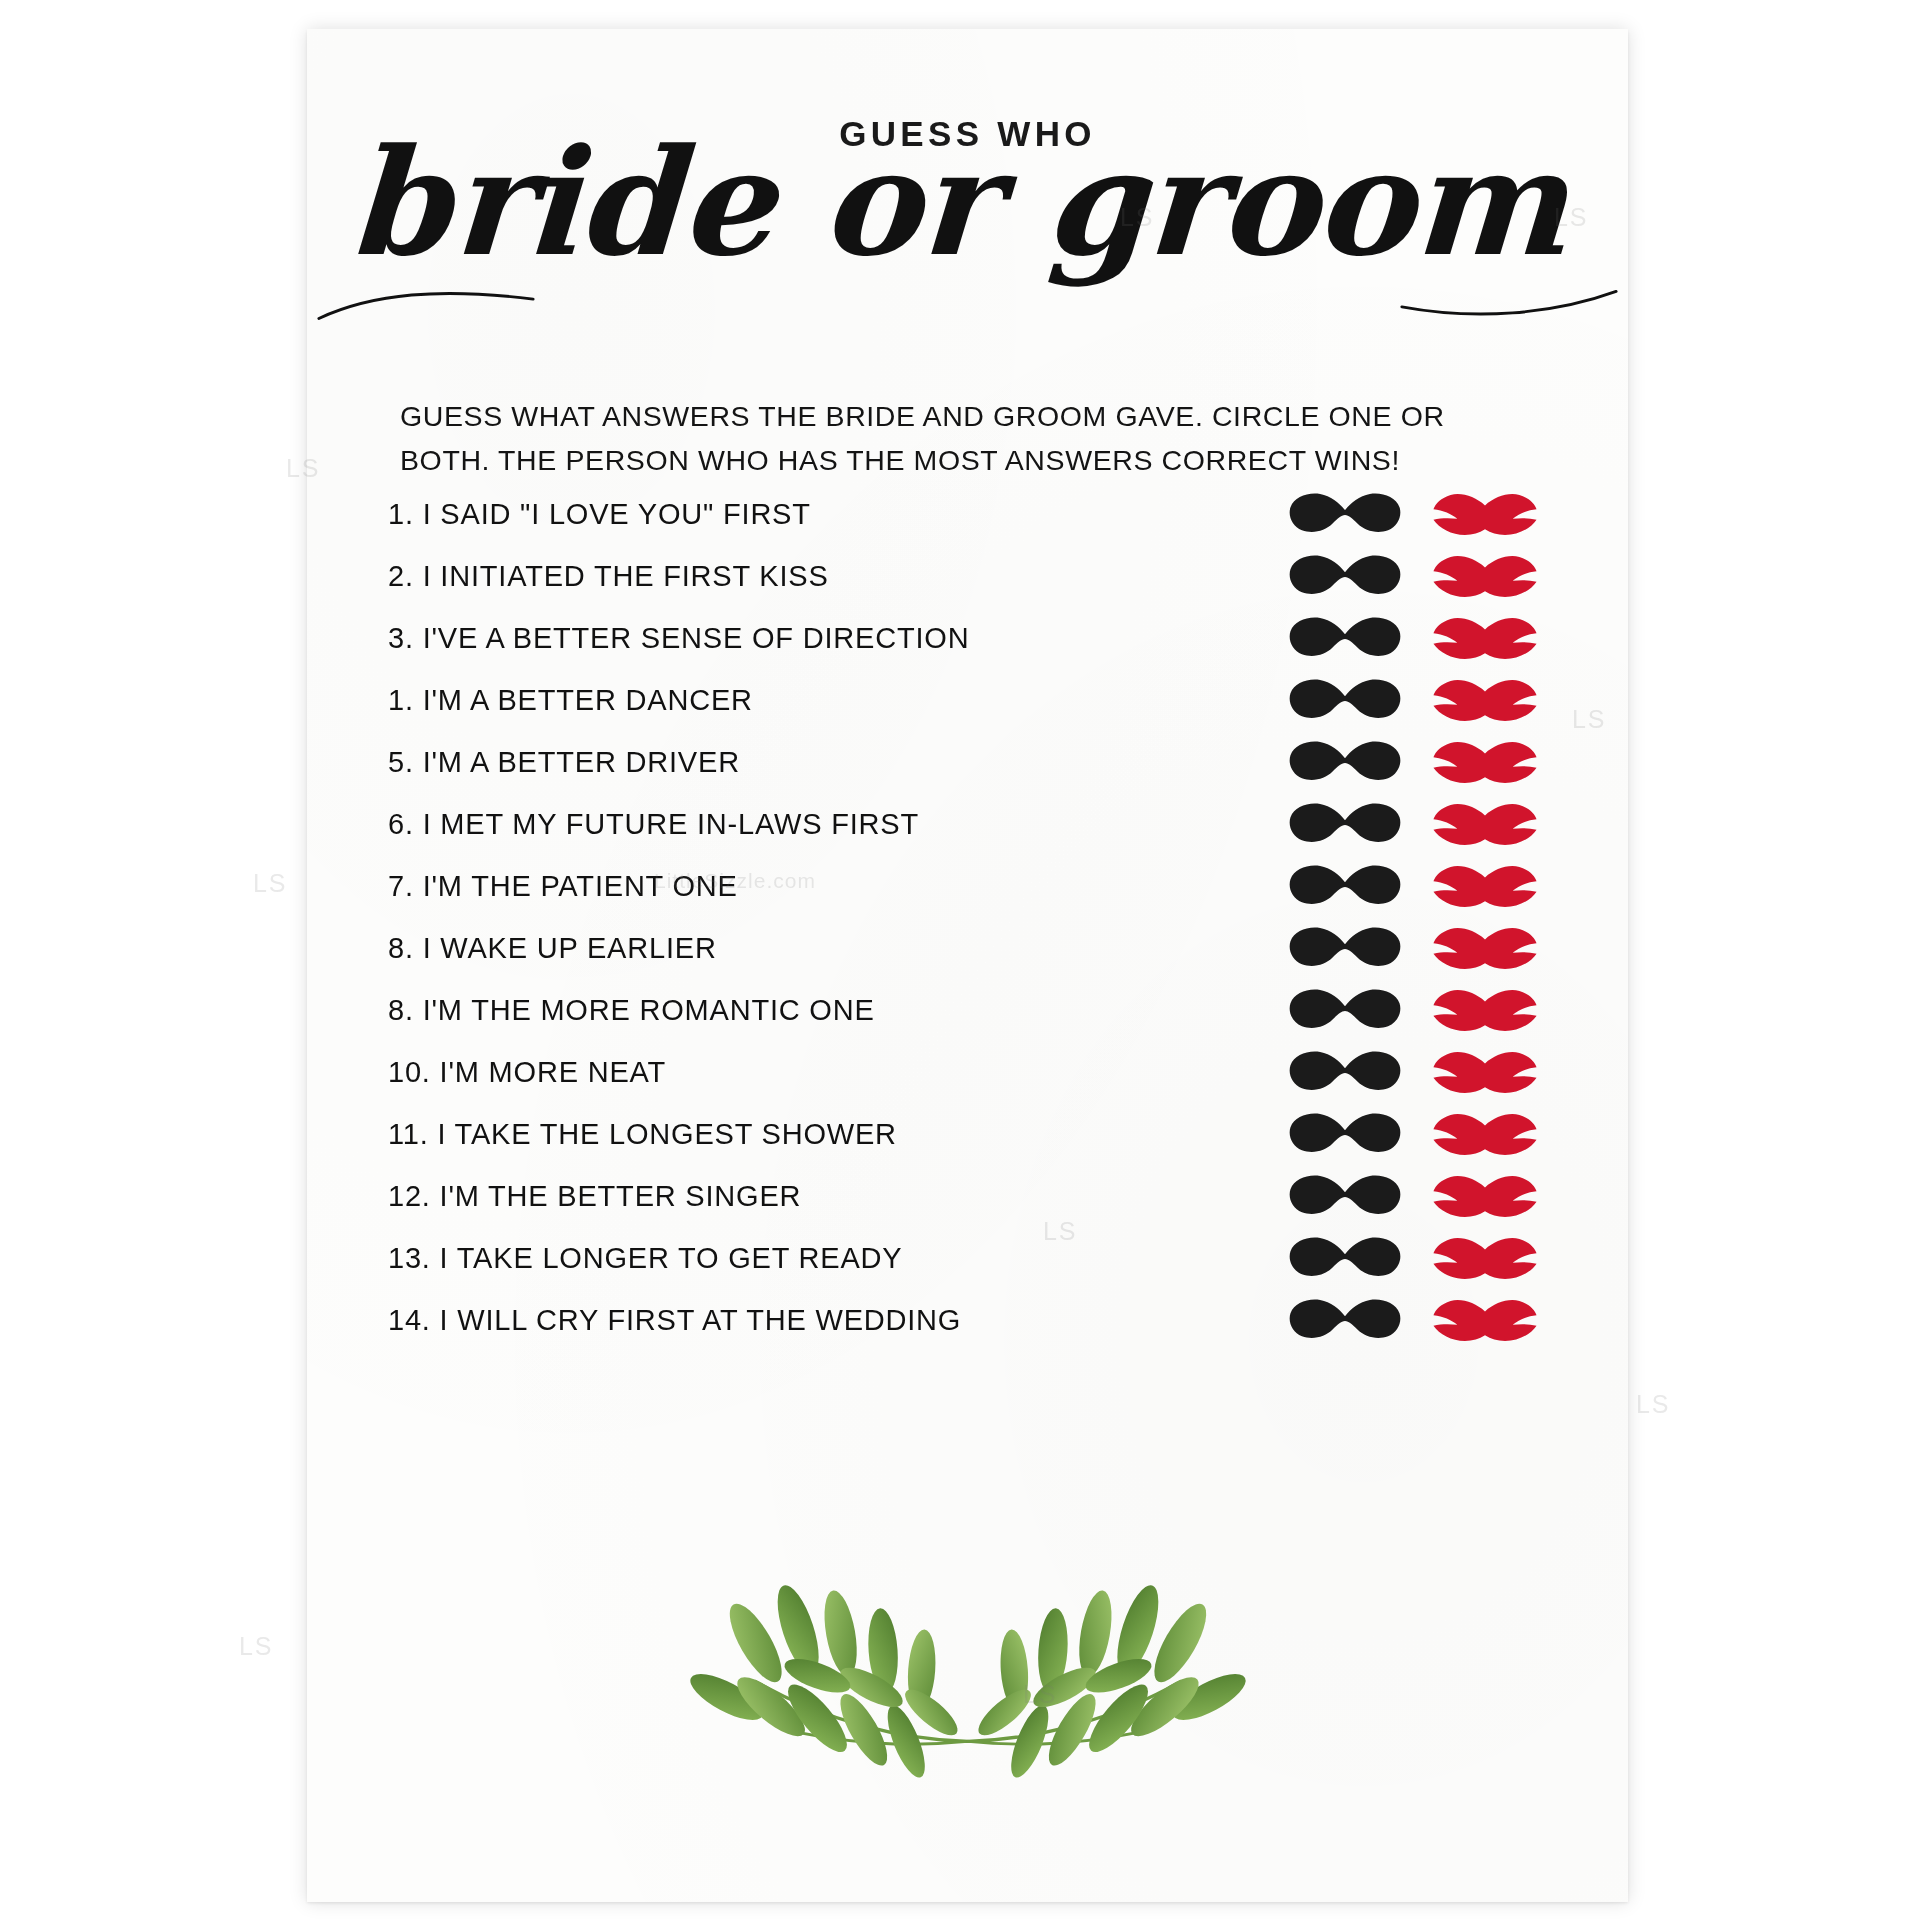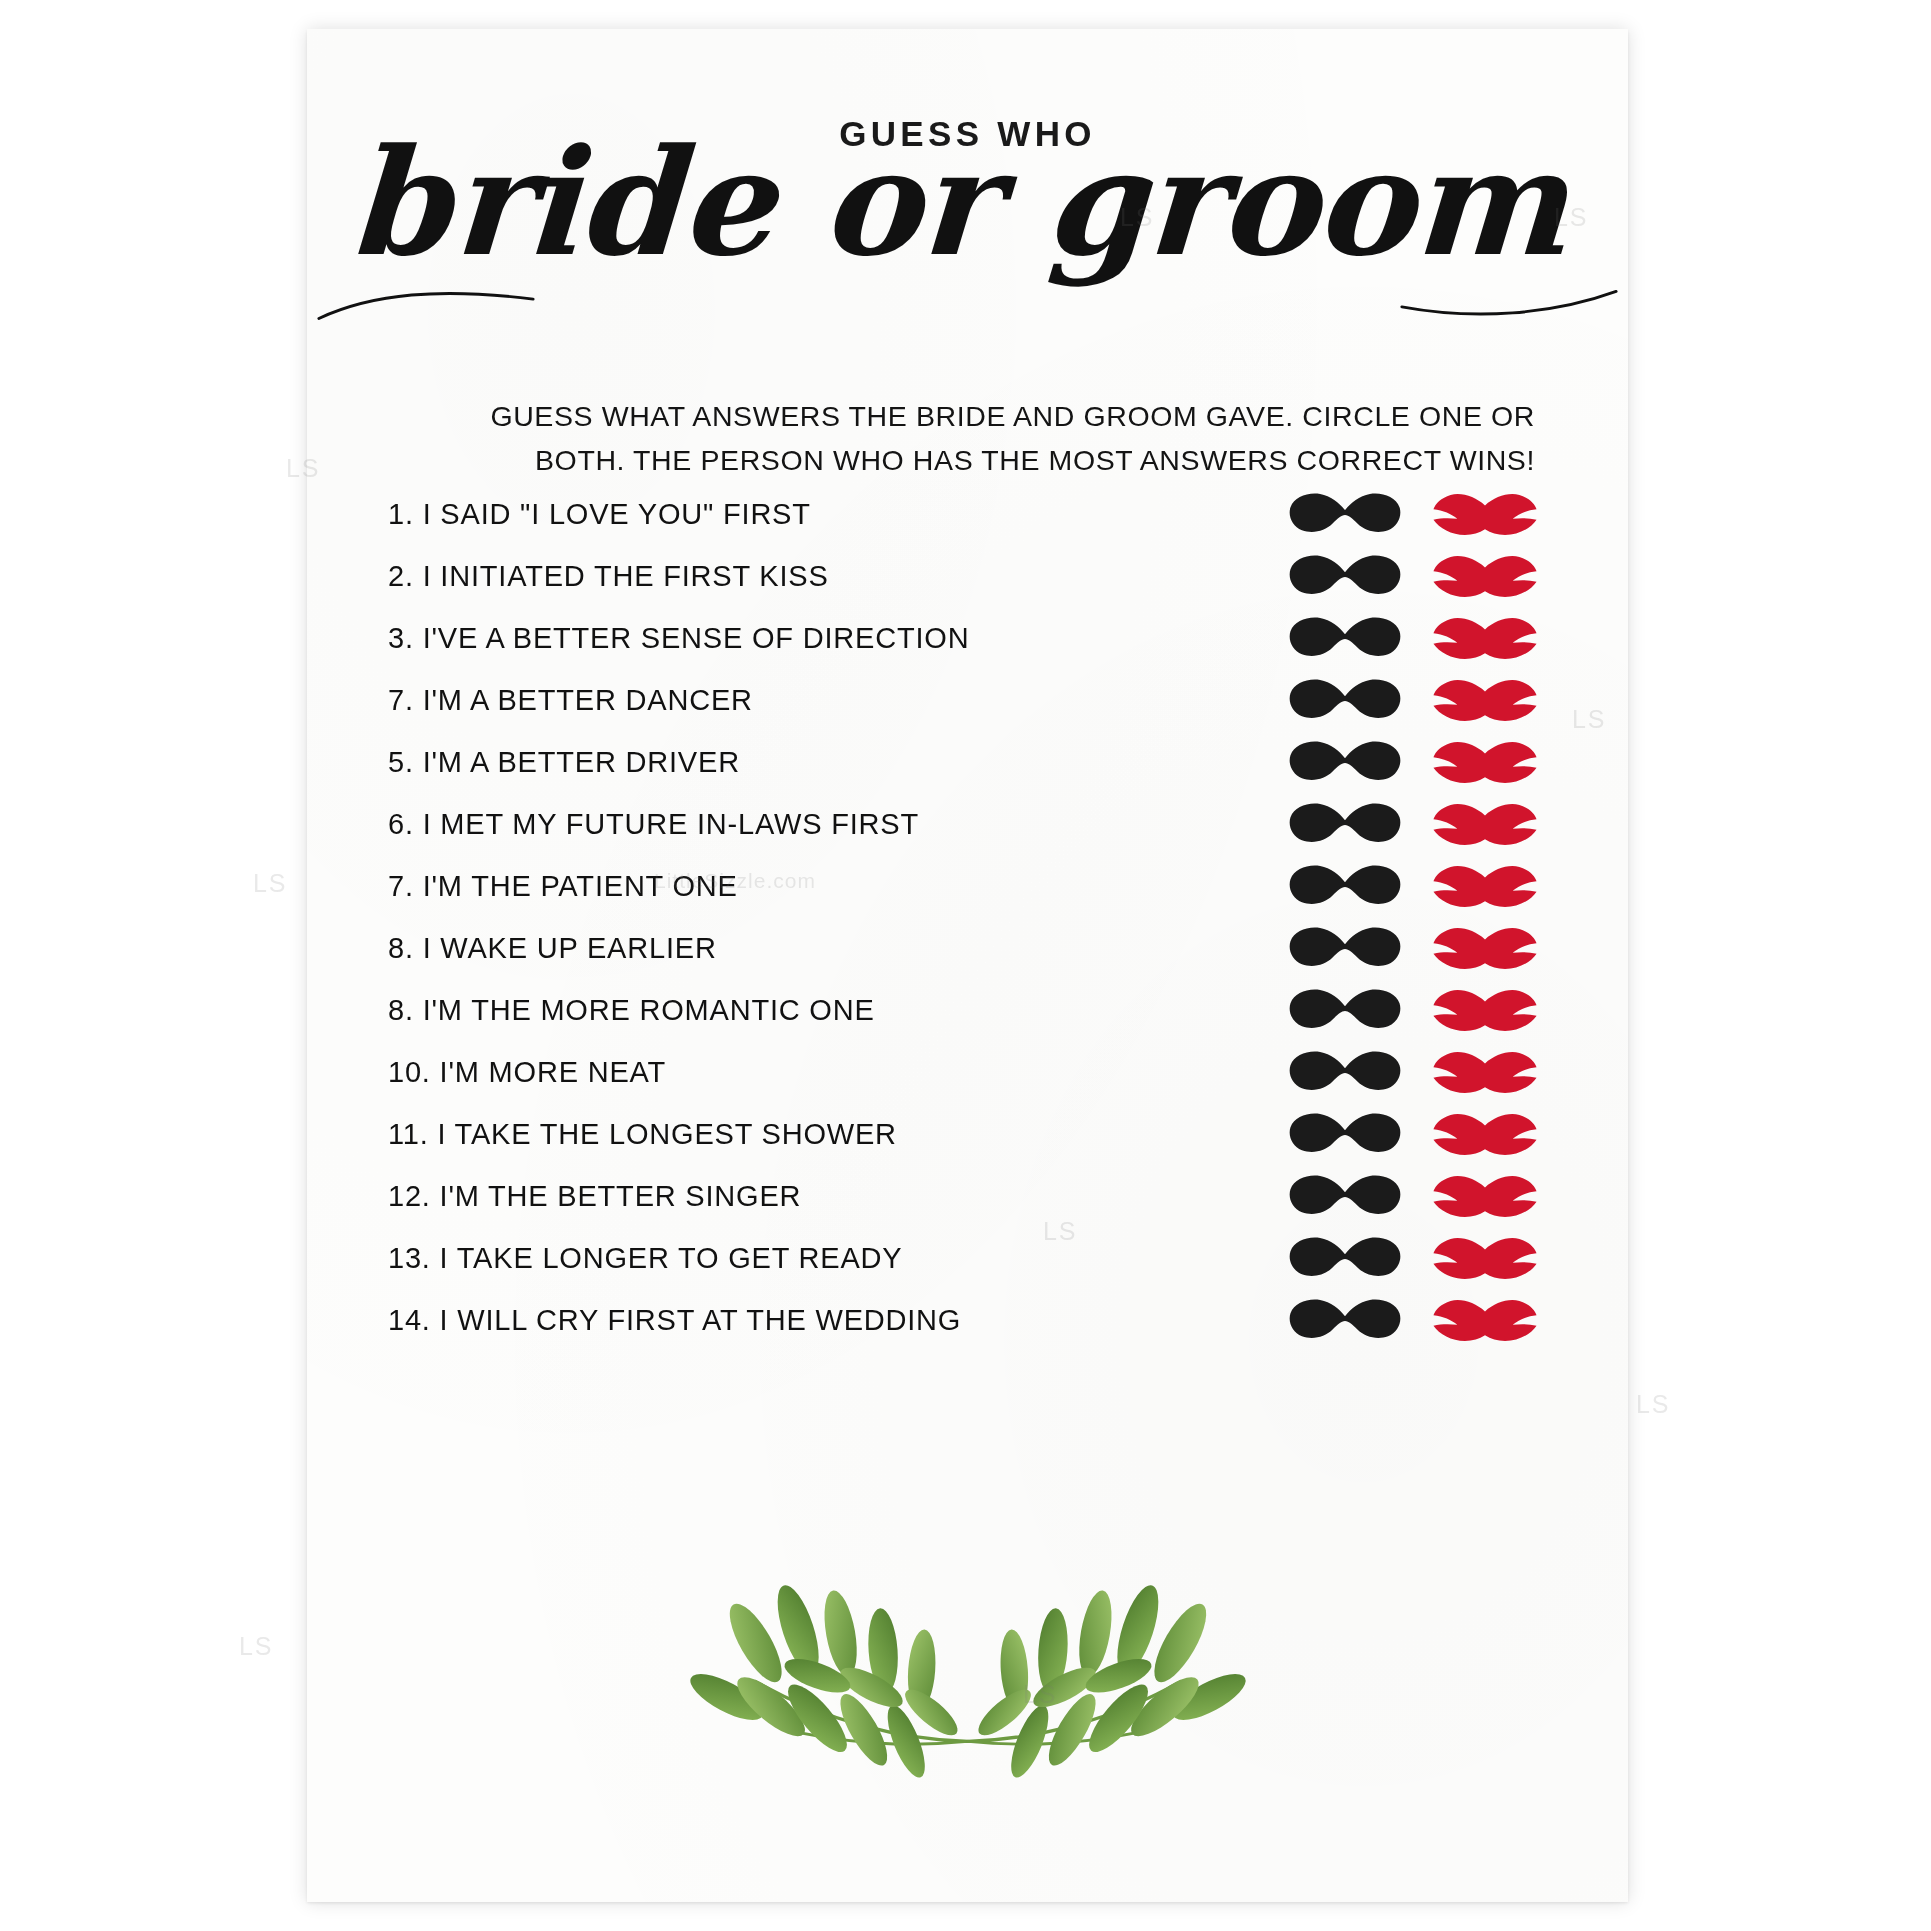--- a/index.html
+++ b/index.html
@@ -93,21 +93,21 @@
   .swash.left  { left: 7.7px; }
   .swash.right { right: 7.7px; }
   .swash svg { display: block; }
 
   
   .intro {
     position: absolute;
     left: 93px;
     right: 93px;
     top: 365px;
-    text-align: right;
+    text-align: left;
     font-size: 28.5px;
     line-height: 1.55;
     letter-spacing: 0.6px;
     color: #141414;
   }
 
   
   .list {
     position: absolute;
     left: 0;
@@ -237,21 +237,21 @@
           <div class="mark bride">
             <span>
               <svg width="104" height="42" viewBox="0 0 108 44">
                   <path fill="#d1142c" d="M54 13C44 4 30-1 18 2 8 5 2 11 0 17c10 1 19 5 25 10-8-1-17-1-25 1 6 9 19 16 33 16 8 0 15-2 21-6 6 4 13 6 21 6 14 0 27-7 33-16-8-2-17-2-25-1 6-5 15-9 25-10-2-6-8-12-18-15-12-3-26 2-36 11z"></path>
                 </svg>
             </span>
           </div>
         </div>
 
         <div class="row">
-          <div class="q-text">7. I'M A BETTER DANCER</div>
+          <div class="q-text">1. I'M A BETTER DANCER</div>
           <div class="mark groom">
             <span>
               <svg width="114" height="44" viewBox="0 0 118 46">
                   <path fill="#1b1b1b" d="M59 19c6-8 15-15 26-17 13-2 27 3 31 14 3 9-2 20-12 24-11 4-24 1-32-7-5-5-9-9-13-9s-8 4-13 9c-8 8-21 11-32 7C4 36-1 25 2 16 6 5 20 0 33 2c11 2 20 9 26 17z"></path>
                 </svg>
             </span>
           </div>
           <div class="mark bride">
             <span>
               <svg width="104" height="42" viewBox="0 0 108 44">

